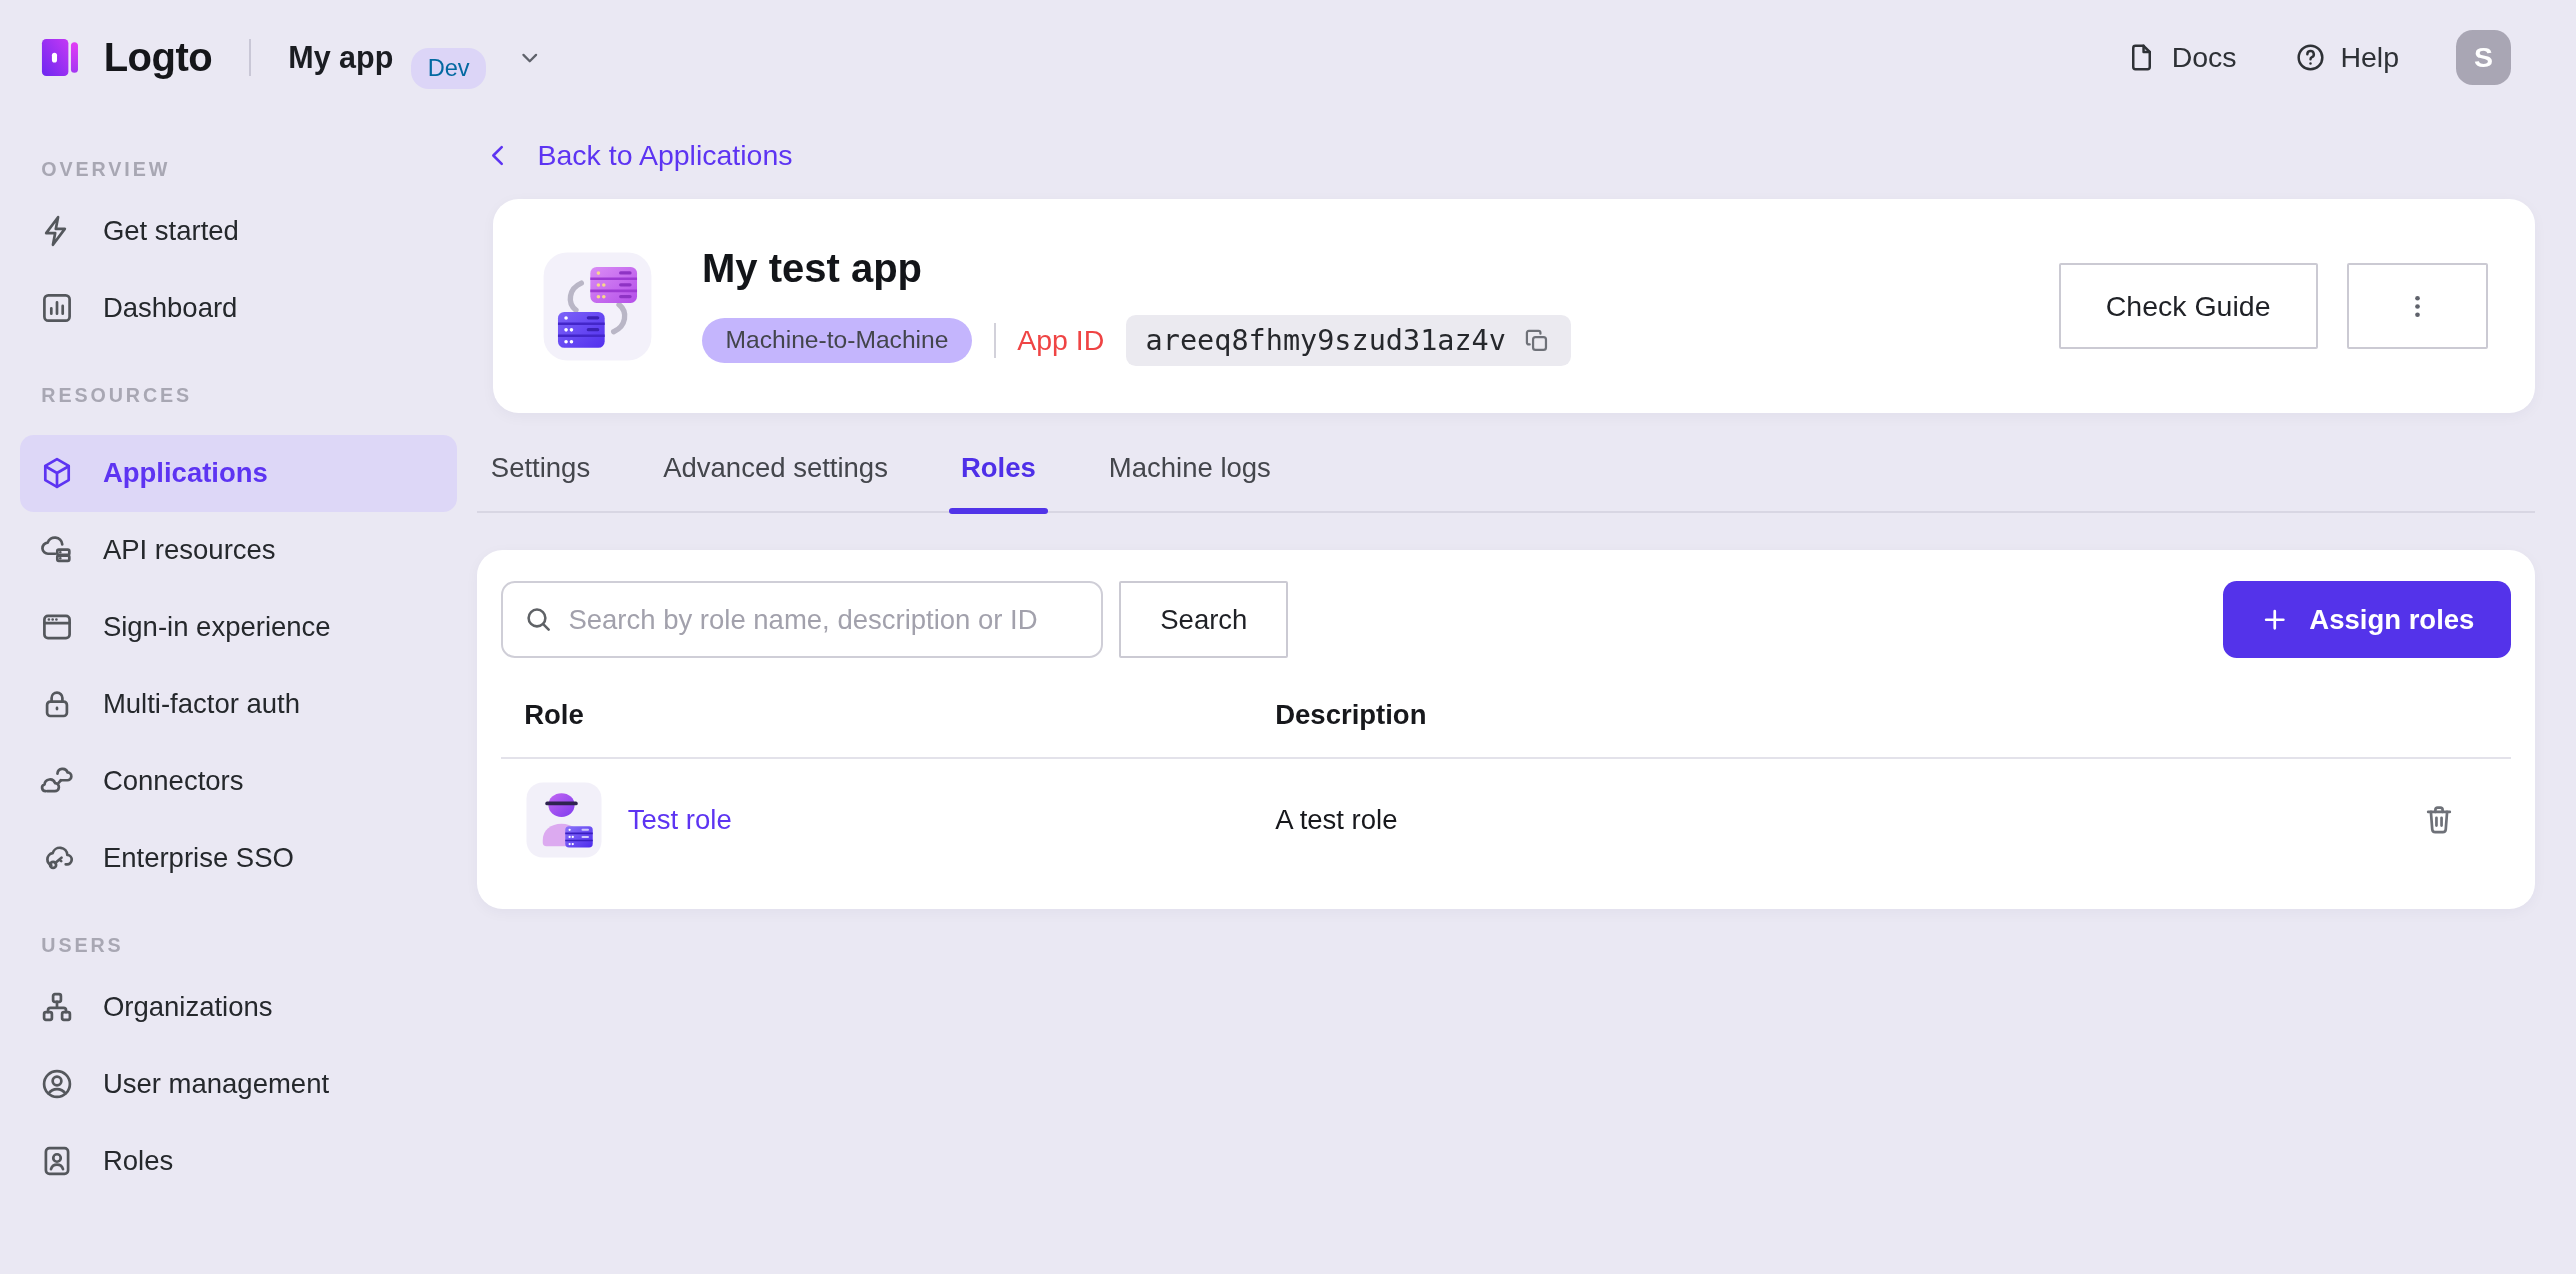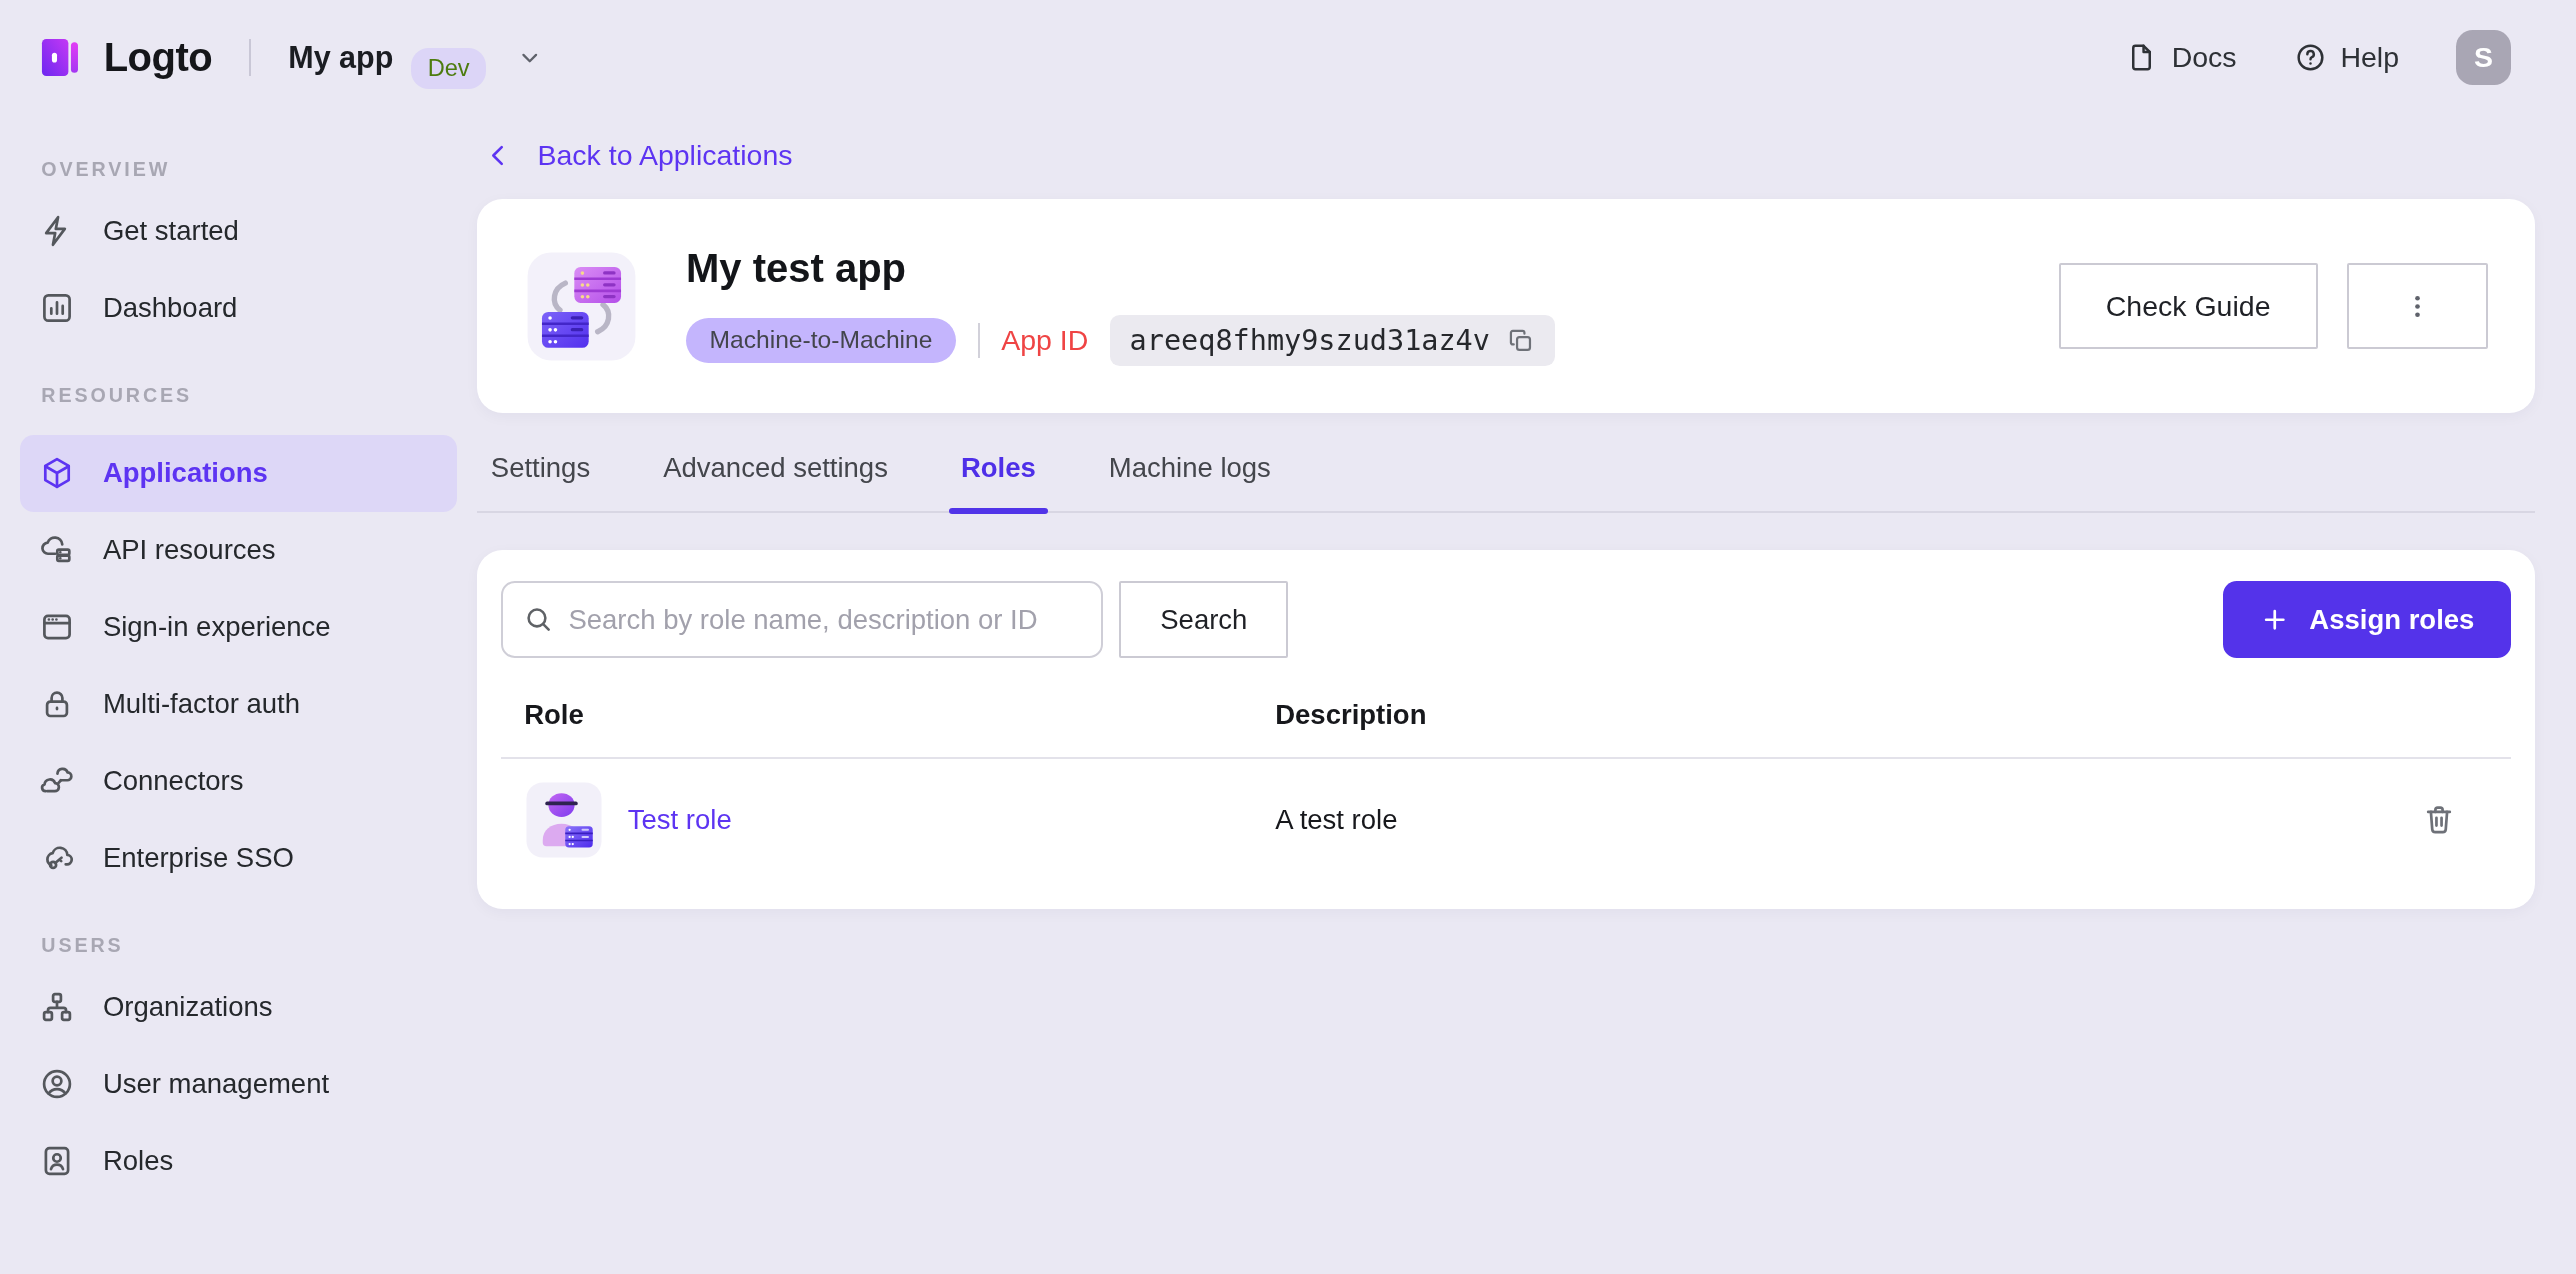--- a/index.html
+++ b/index.html
@@ -20,21 +20,21 @@
     padding: 0 65px 0 39px;
   }
   .logo-wrap { display: flex; align-items: center; gap: 17.7px; }
   .logo-text { font-size: 40px; font-weight: 700; letter-spacing: -0.5px; color: #15161a; }
   .topbar-divider { width: 2px; height: 37px; background: #c9c7d6; margin: 0 37px; }
   .tenant-wrap { display: flex; align-items: center; cursor: pointer; }
   .tenant-name { font-size: 30.5px; font-weight: 600; color: #1b1d22; }
   .tenant-badge {
     margin-left: 17.7px;
     background: #dcd5f7;
-    color: #4d7c0f;
+    color: #0369a1;
     font-size: 23.6px; font-weight: 500;
     padding: 6.9px 16.7px;
     border-radius: 17.7px;
     margin-top: 22px;
   }
   .tenant-caret { margin-left: 29.5px; color: #5f626b; }
   .topbar-right { margin-left: auto; display: flex; align-items: center; gap: 57px; }
   .topbar-link { display: flex; align-items: center; gap: 13.8px; cursor: pointer; color: #2e3136; }
   .topbar-link span { font-size: 28.5px; font-weight: 500; }
   .avatar {
@@ -87,20 +87,21 @@
     background: #ffffff;
     border-radius: 25.6px;
     box-shadow: 0 3.9px 13.8px rgba(30, 30, 70, 0.04);
   }
   .header-card {
     margin-top: 15.7px;
     padding: 47px;
     display: flex;
     align-items: center;
     gap: 47px;
+    margin-left: 16px;
   }
   .app-title { font-size: 40px; font-weight: 700; color: #131519; }
   .app-meta { display: flex; align-items: center; margin-top: 23.6px; }
   .type-badge {
     background: #c4b5fd;
     color: #43454c;
     font-size: 24.6px; font-weight: 500;
     padding: 8.8px 23.6px;
     border-radius: 24.6px;
   }

